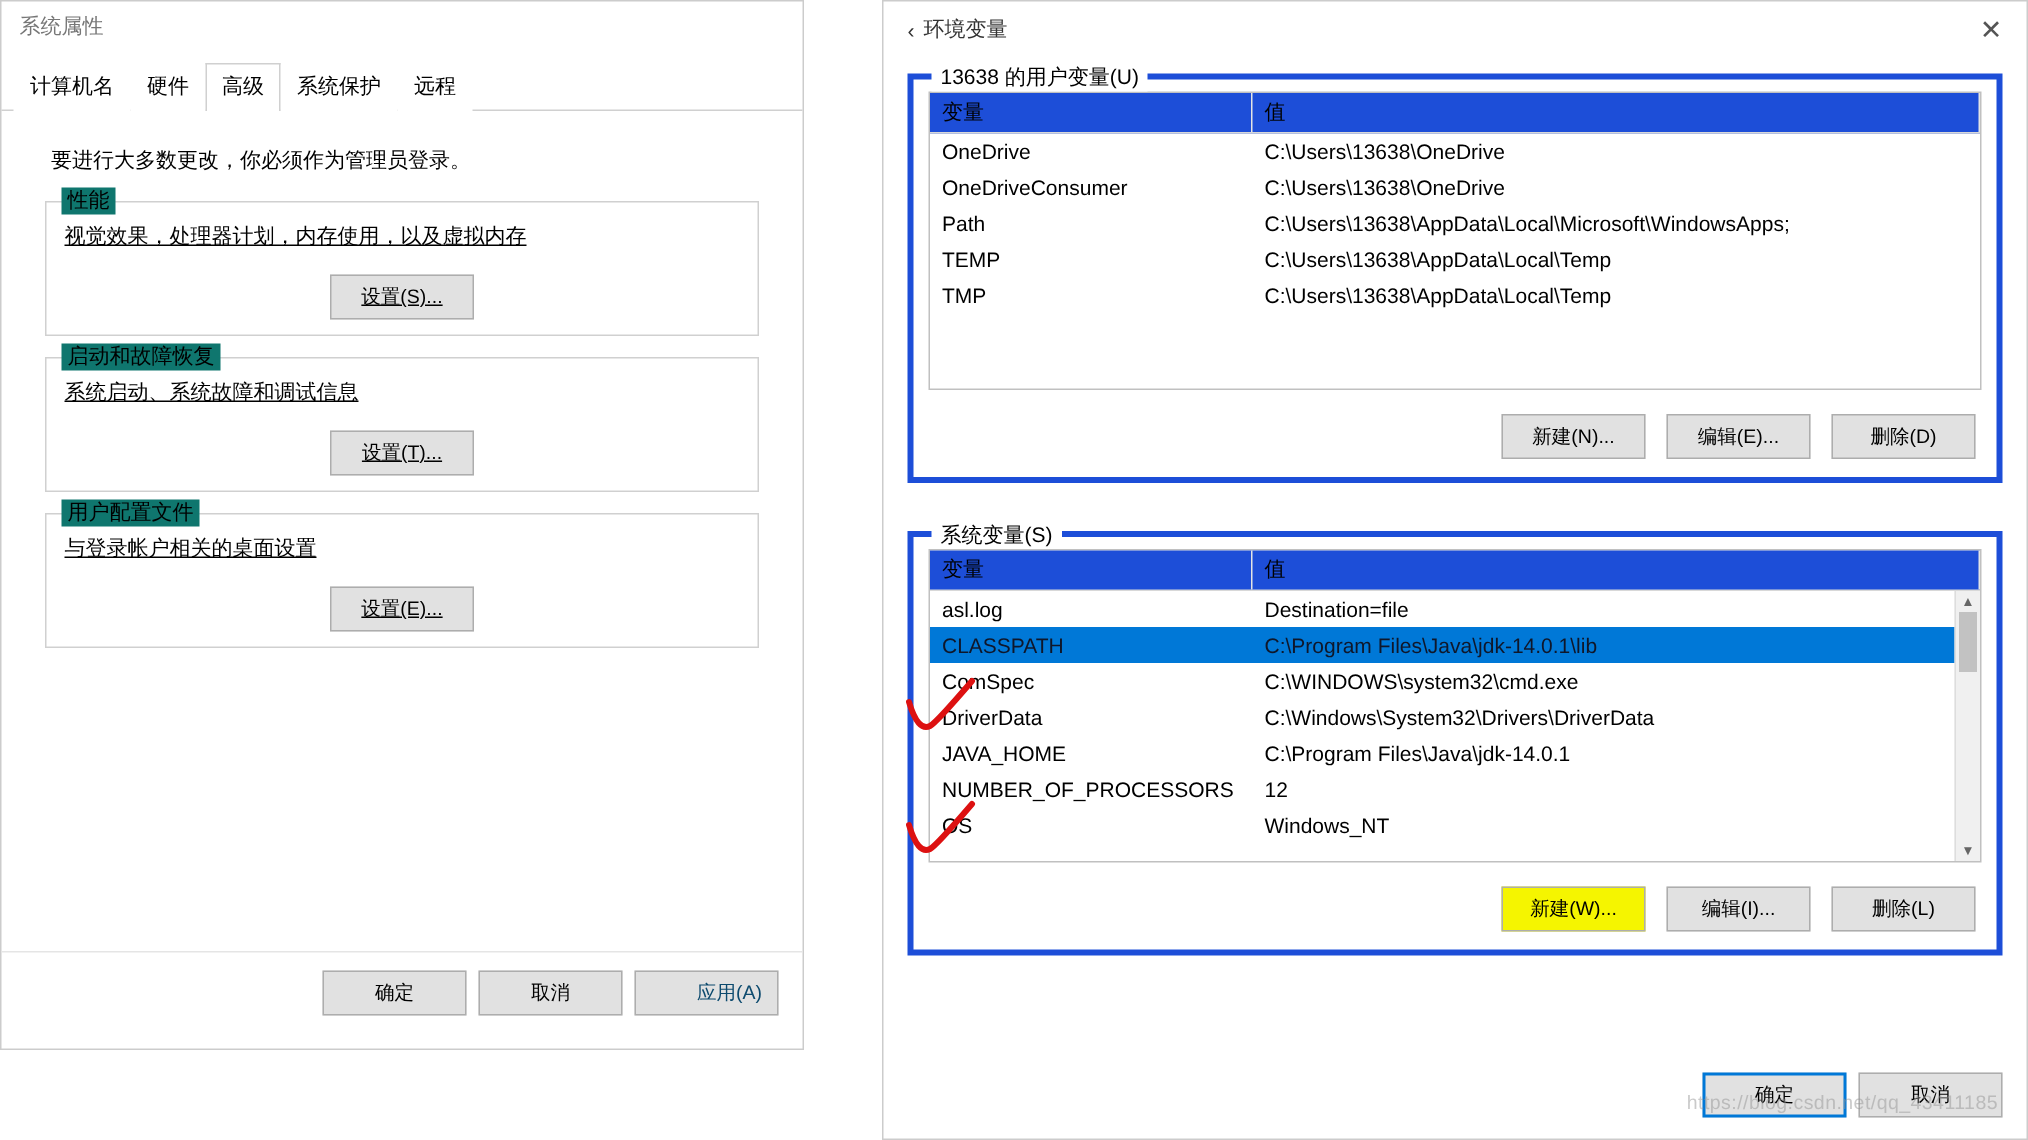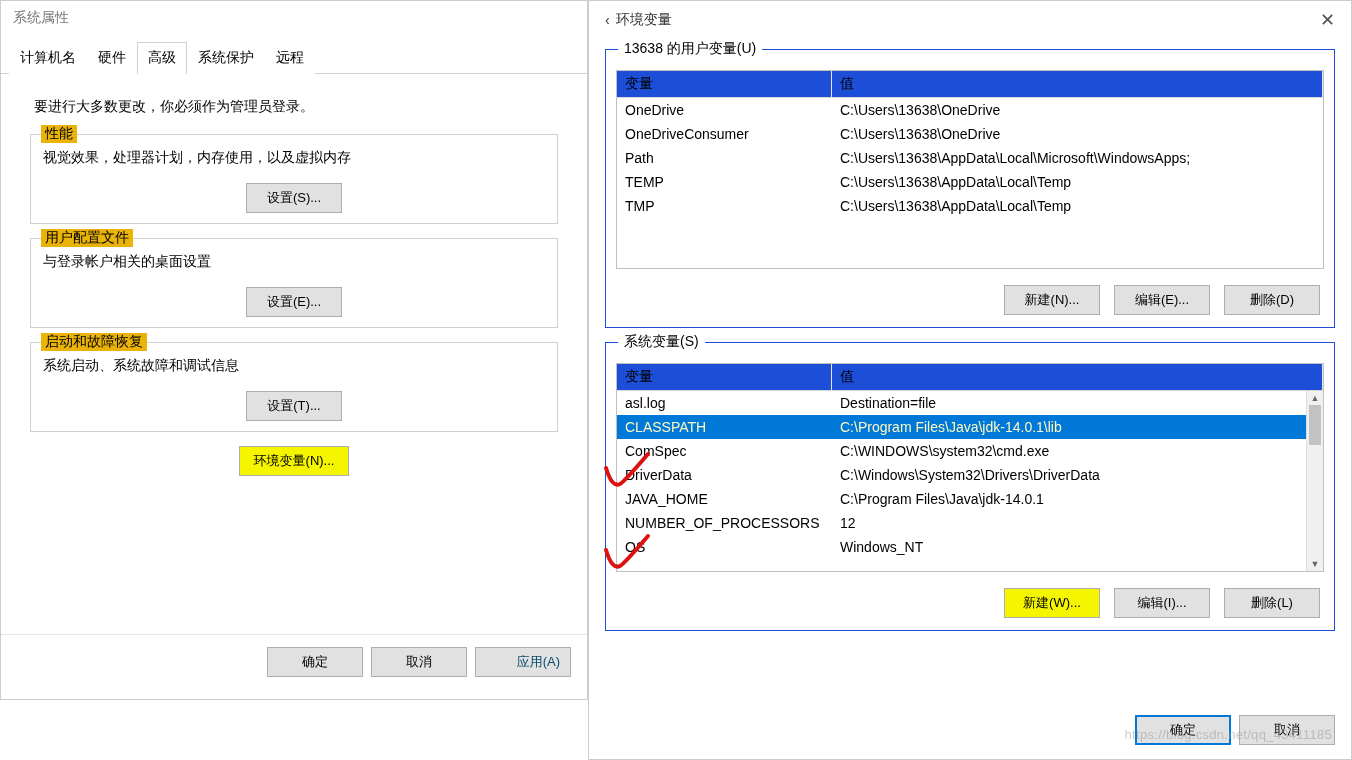--- a/index.html
+++ b/index.html
@@ -11,21 +11,21 @@
       width: 1352px;
       height: 760px;
       overflow: hidden;
       position: relative;
     }
     .dialog {
       position: absolute;
       background: #fff;
       border: 1px solid #ccc;
     }
-    .dlg-left { left: 0; top: 0; width: 588px; height: 700px; }
+    .dlg-left { left: 0; top: 0; width: 536px; height: 700px; }
     .dlg-right { left: 588px; top: 0; width: 764px; height: 760px; }
     .titlebar {
       padding: 8px 12px;
       font-size: 14px;
       color: #777;
       display: flex;
       align-items: center;
       justify-content: space-between;
     }
     .dlg-right .titlebar { color: #333; }
@@ -51,25 +51,25 @@
     .groupbox {
       border: 1px solid #d0d0d0;
       margin: 8px 4px 14px 4px;
       padding: 0;
       position: relative;
     }
     .groupbox .legend {
       position: absolute;
       top: -10px;
       left: 10px;
-      background: #eab308;
+      background: #0f766e;
       padding: 0 4px;
       font-size: 14px;
     }
-    .groupbox .inner { padding: 14px 12px 10px 12px; }
+    .groupbox .inner { padding: 14px 12px 10px 12px; text-decoration: underline; }
     .groupbox .desc { font-size: 14px; margin-bottom: 16px; }
     .btn-row-right { display: flex; justify-content: center; gap: 10px; margin-top: 6px; }
     .btn {
       min-width: 96px;
       height: 30px;
       border: 1px solid #adadad;
       background: #e1e1e1;
       font-size: 13px;
       font-family: inherit;
       cursor: default;
@@ -85,24 +85,23 @@
       gap: 8px;
       padding: 12px 16px;
       border-top: 1px solid #e5e5e5;
       position: absolute;
       left: 0; right: 0;
     }
     .dlg-left .bottom-bar { bottom: 10px; }
     .dlg-right .bottom-bar { bottom: 2px; border-top: none;}
     
     .env-group {
-      border: 1px solid #1d4ed8;
-      margin: 10px 16px 14px 16px;
+      border: 4px solid #1d4ed8;
+      margin: 10px 16px 32px 16px;
       position: relative;
-      padding-top: 12px;
     }
     .env-group .legend {
       position: absolute;
       top: -10px; left: 12px;
       background: #fff; padding: 0 6px;
       font-size: 14px;
     }
     .var-table {
       border: 1px solid #c0c0c0;
       margin: 8px 10px 8px 10px;
@@ -111,21 +110,21 @@
     .var-table .hdr, .var-table .row {
       display: flex;
       font-size: 14px;
     }
     .var-table .hdr { border-bottom: 1px solid #d8d8d8; background: #1d4ed8;}
     .var-table .col-name { width: 215px; padding: 4px 8px; }
     .var-table .col-val { flex: 1; padding: 4px 8px; white-space: nowrap; overflow: hidden;}
     .var-table .hdr .col-name,
     .var-table .hdr .col-val { border-right: 1px solid #e4e4e4; }
     .var-table .rows { max-height: 196px; overflow-y: auto; position: relative;}
-    .var-table .row.sel { background: #0078d7; color: #fef9c3; }
+    .var-table .row.sel { background: #0078d7; color: #0f172a; }
     .env-btn-row { display: flex; justify-content: flex-end; gap: 14px; padding: 8px 14px 12px 14px; }
     .scrollbar-stub {
       position: absolute; right:0; top:0; bottom:0; width:17px;
       background:#f0f0f0; border-left:1px solid #ddd;
     }
     .scrollbar-stub .thumb { position:absolute; left:2px; right:2px; top:14px; height:40px; background:#c2c2c2;}
     .scrollbar-stub .arrow { position:absolute; left:0; right:0; height:14px; text-align:center; font-size:9px; color:#666; line-height:14px;}
     .scrollbar-stub .arrow.up{top:0;} .scrollbar-stub .arrow.down{bottom:0;}
     
     .annot { position:absolute; pointer-events:none; }
@@ -158,42 +157,39 @@
       <div class="legend">性能</div>
       <div class="inner">
         <div class="desc">视觉效果，处理器计划，内存使用，以及虚拟内存</div>
         <div class="btn-row-right">
           <button class="btn">设置(S)...</button>
         </div>
       </div>
     </div>
 
     <div class="groupbox">
+      <div class="legend">启动和故障恢复</div>
+      <div class="inner">
+        <div class="desc">系统启动、系统故障和调试信息</div>
+        <div class="btn-row-right">
+          <button class="btn">设置(T)...</button>
+        </div>
+      </div>
+    </div>
+
+    <div class="groupbox">
       <div class="legend">用户配置文件</div>
       <div class="inner">
         <div class="desc">与登录帐户相关的桌面设置</div>
         <div class="btn-row-right">
           <button class="btn">设置(E)...</button>
         </div>
       </div>
     </div>
 
-    <div class="groupbox">
-      <div class="legend">启动和故障恢复</div>
-      <div class="inner">
-        <div class="desc">系统启动、系统故障和调试信息</div>
-        <div class="btn-row-right">
-          <button class="btn">设置(T)...</button>
-        </div>
-      </div>
-    </div>
-
-    <div class="btn-row-right" style="margin:6px 4px 0 4px;">
-      <button class="btn wide highlighted">环境变量(N)...</button>
-    </div>
   </div>
   <div class="bottom-bar">
     <button class="btn">确定</button>
     <button class="btn">取消</button>
     <button class="btn disabled">应用(A)</button>
   </div>
 </div>
 
 <div class="dialog dlg-right">
   <div class="titlebar">

